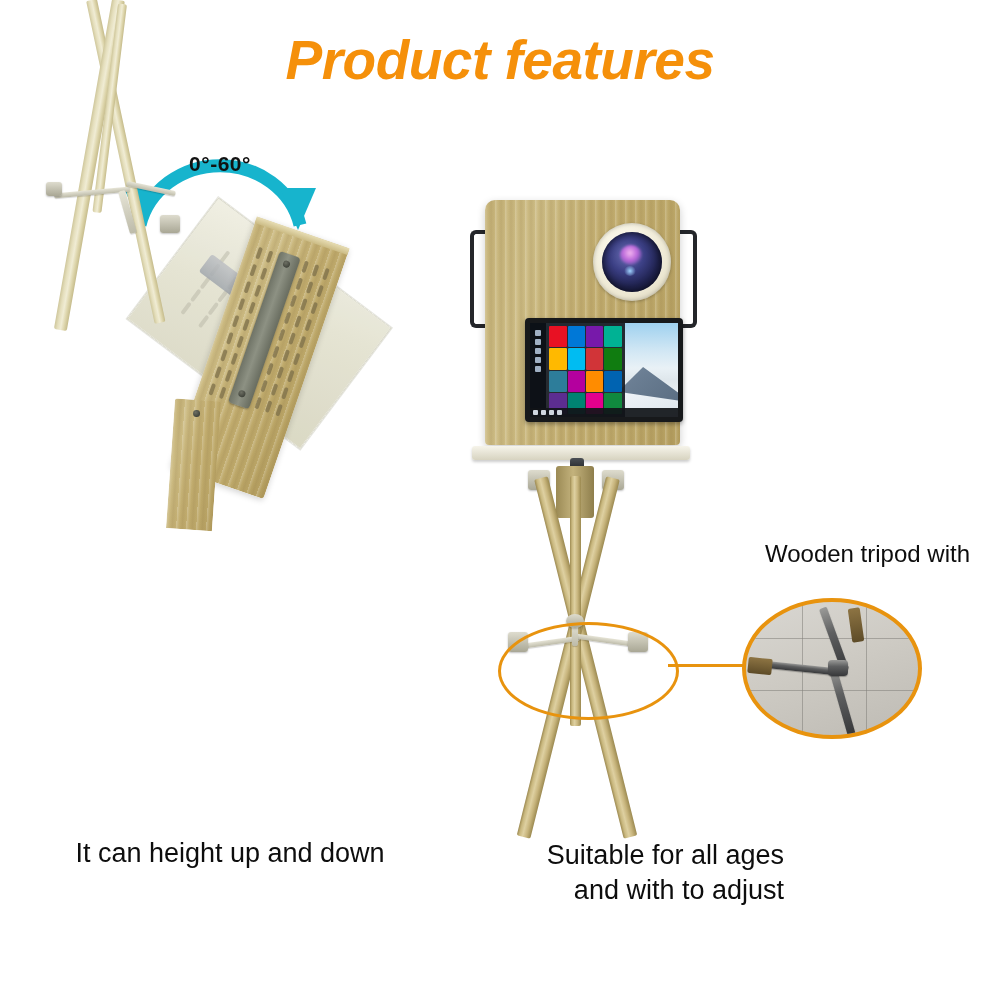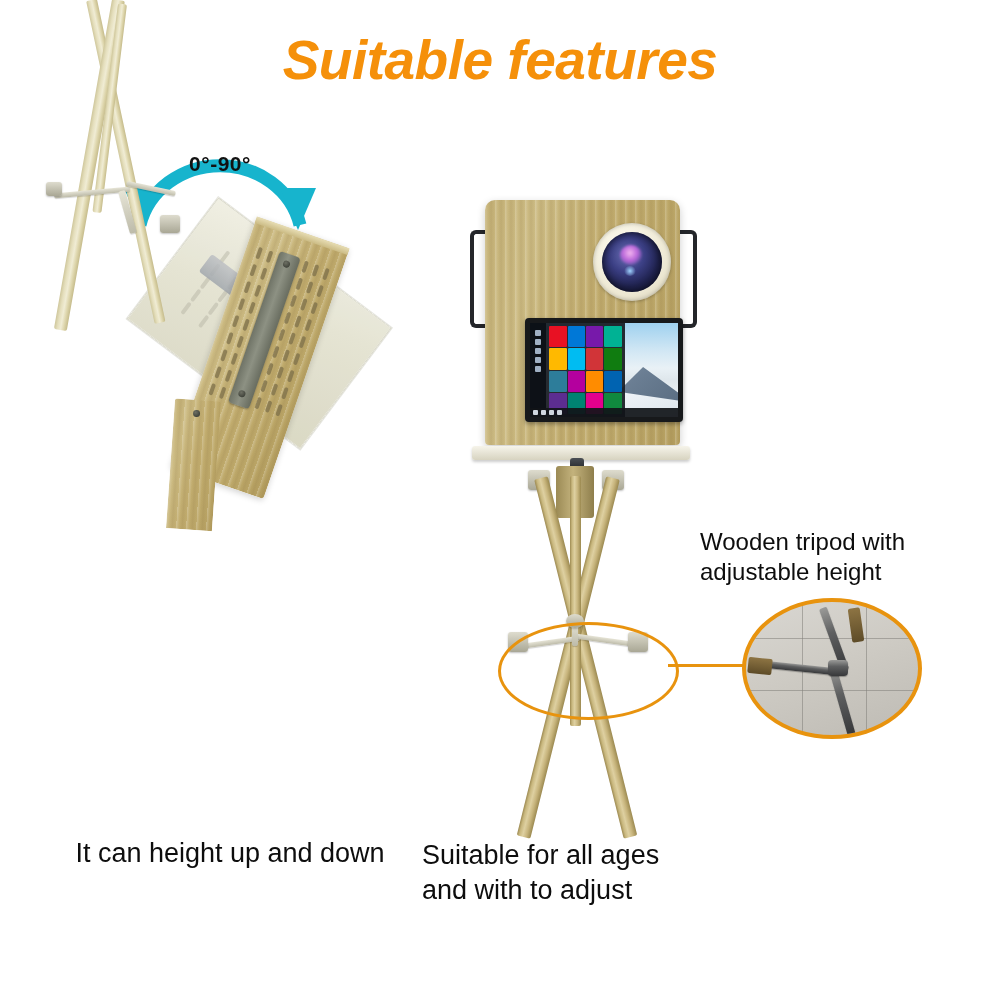--- a/index.html
+++ b/index.html
@@ -334,61 +334,61 @@
     border-radius: 2px;
     box-shadow: 0 1px 1px rgba(0,0,0,.3);
   }
   .wood-stub {
     position: absolute;
     background: linear-gradient(180deg,#8d7443,#5e4c28);
     border-radius: 2px;
   }
 
   #callout-text {
-    left: 700px; top: 527px;
+    left: 700px; top: 539px;
     width: 270px;
-    text-align: left;
+    text-align: right;
     font-size: 24px;
     line-height: 1.25;
     color: #0d0d0d;
   }
 
   
   #caption-left {
     left: 20px; top: 838px;
     width: 420px;
     text-align: center;
     font-size: 27px;
     color: #0d0d0d;
   }
   #caption-right {
-    left: 422px; top: 838px;
+    left: 464px; top: 838px;
     width: 320px;
-    text-align: left;
+    text-align: right;
     font-size: 27px;
     line-height: 1.28;
     color: #0d0d0d;
   }
 </style>
 </head>
 <body>
 
 <div id="page">
 
-  <div id="title" class="abs">Suitable features</div>
+  <div id="title" class="abs">Product features</div>
 
   <div class="abs" id="left-scene-wrap">
 
     <div class="abs" id="arc-wrap">
       <svg width="200" height="105" viewBox="0 0 200 105" aria-hidden="true">
         <path d="M20,95 A82,76 0 0 1 180,95" fill="none" stroke="#17B4CD" stroke-width="13" stroke-linecap="butt"></path>
         <polygon points="4,58 40,58 22,100" fill="#17B4CD"></polygon>
         <polygon points="160,58 196,58 178,100" fill="#17B4CD"></polygon>
       </svg>
-      <div id="angle-label">0°-90°</div>
+      <div id="angle-label">0°-60°</div>
     </div>
 
     <div class="abs" id="ghost-box">
       <div class="abs ghost-vents" id="ghost-vents">
           <i style="left: 2px; top: 2px;"></i>
           <i style="left: 2px; top: 18px;"></i>
           <i style="left: 2px; top: 34px;"></i>
           <i style="left: 2px; top: 50px;"></i>
           <i style="left: 2px; top: 66px;"></i>
           <i style="left: 24px; top: 2px;"></i>
@@ -582,21 +582,20 @@
     <div class="brace-bar" style="left:10px; top:62px; width:80px; height:7px; transform: rotate(6deg);"></div>
     <div class="brace-bar" style="left:84px; top:4px; width:8px; height:66px; transform: rotate(-20deg);"></div>
     <div class="brace-bar" style="left:92px; top:64px; width:8px; height:70px; transform: rotate(-16deg);"></div>
     <div class="brace-bar" style="left:82px; top:58px; width:20px; height:16px; border-radius:4px;"></div>
     <div class="wood-stub" style="left:2px; top:56px; width:24px; height:16px; transform: rotate(6deg);"></div>
     <div class="wood-stub" style="left:104px; top:6px; width:12px; height:34px; transform: rotate(-8deg);"></div>
   </div>
 
   <div class="abs" id="callout-text">
     <div>Wooden tripod with</div>
-    <div>adjustable height</div>
   </div>
 
   <div class="abs" id="caption-left">It can height up and down</div>
   <div class="abs" id="caption-right">
     <div>Suitable for all ages</div>
     <div>and with to adjust</div>
   </div>
 
 </div>
 

